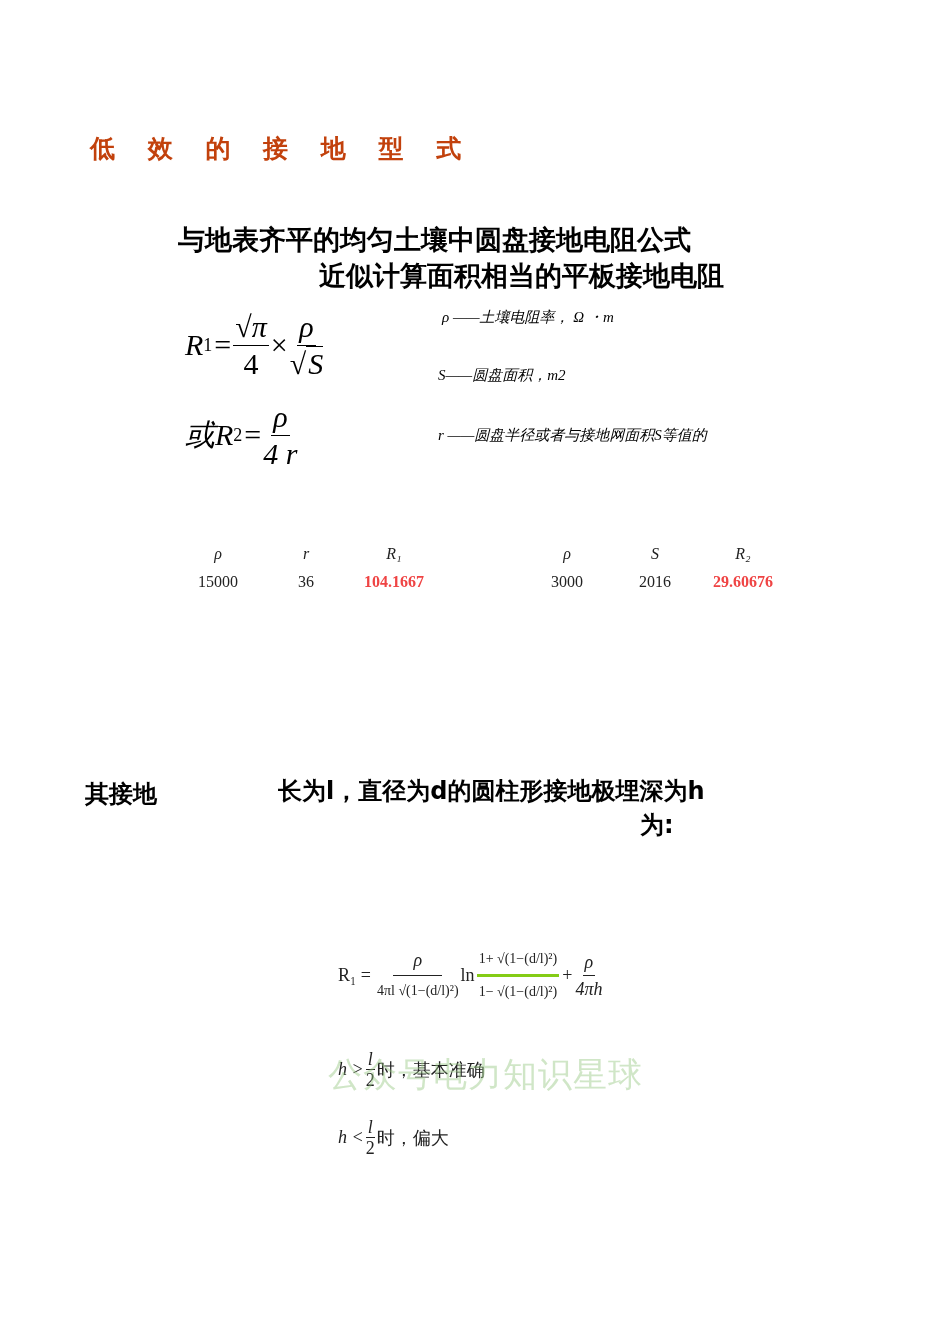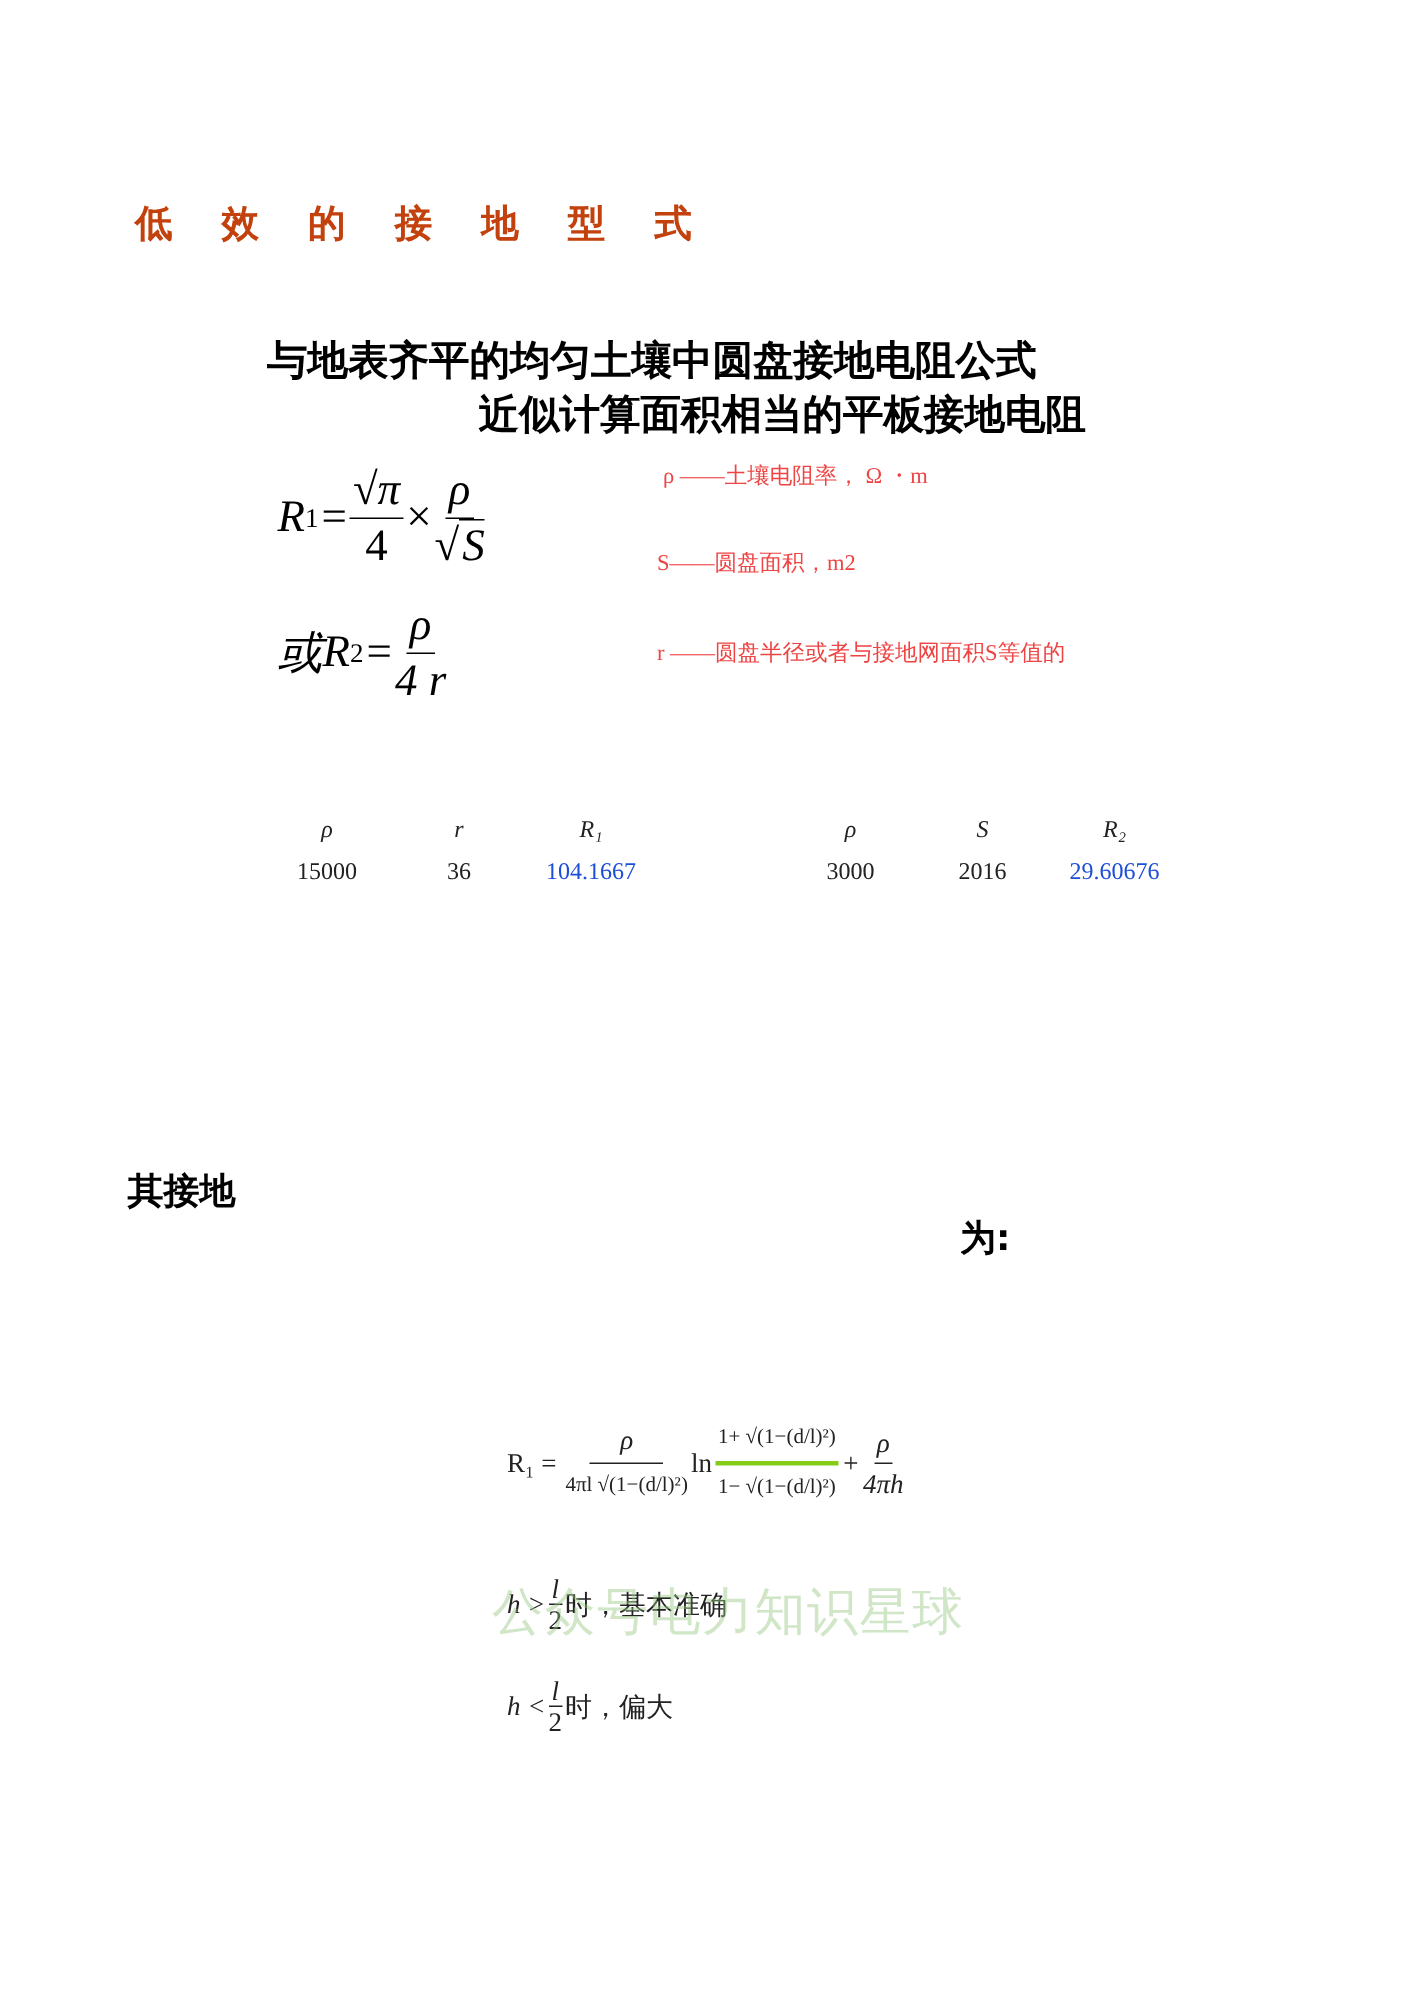--- a/index.html
+++ b/index.html
@@ -13,24 +13,24 @@
   .clip { position: absolute; overflow: hidden; }
   .math { font-family: "Liberation Serif", "DejaVu Serif", serif; font-style: italic; }
   .formula1 { left: 185px; top: 305px; font-size: 30px; height: 80px; }
   .formula2 { left: 185px; top: 400px; font-size: 30px; height: 70px; }
   .frac { display: inline-flex; flex-direction: column; align-items: center; vertical-align: middle; }
   .frac .num { border-bottom: 1.5px solid #000; padding: 0 2px; line-height: 36px; }
   .frac .den { line-height: 36px; }
   .sqrt { border-top: 1.5px solid #000; padding-left: 2px; }
   .sub { font-size: 18px; font-style: normal; vertical-align: -8px; }
   .row { display: flex; align-items: center; }
-  .legend { font-size: 15px; white-space: nowrap; color: #ef4444; }
+  .legend { font-size: 15px; white-space: nowrap; color: #000000; font-style: italic; }
   .cell { font-size: 16px; text-align: center; width: 80px; color: #222; }
   .cell.h { font-style: italic; }
-  .cell.red { color: #1d4ed8; font-weight: normal; }
+  .cell.red { color: #ef4444; font-weight: bold; }
   .sec2 { font-family: "DejaVu Sans", sans-serif; font-size: 24px; font-weight: bold; white-space: nowrap; }
   .imgbox { left: 330px; top: 915px; width: 360px; height: 260px; }
   .img-math { font-family: "Liberation Serif", serif; font-size: 18px; color: #222; }
   .watermark { left: 328px; top: 1052px; font-family: "DejaVu Sans", sans-serif; font-size: 34px;
                color: rgba(150, 200, 130, 0.45); white-space: nowrap; letter-spacing: 1px; }
   .cond { font-size: 18px; color: #222; white-space: nowrap; }
 </style>
 </head>
 <body>
 
@@ -94,20 +94,21 @@
   </div>
   <div class="row" style="margin-top:10px;">
     <div class="cell">3000</div>
     <div class="cell" style="margin-left:8px;">2016</div>
     <div class="cell red" style="margin-left:8px;">29.60676</div>
   </div>
 </div>
 
 <div class="abs sec2" style="left:85px; top:778px;">其接地</div>
 <div class="clip" style="left:278px; top:775px; width:510px; height:70px;">
+  <div class="sec2 abs" style="left:0; top:0;">长为l，直径为d的圆柱形接地极埋深为h</div>
   <div class="sec2 abs" style="left:362px; top:34px;">为:</div>
 </div>
 
 <div class="abs imgbox">
   <div class="row img-math" style="position:absolute; left:8px; top:0; height:120px;">
     <span style="">R₁ =</span>
     <span class="frac" style="margin-left:6px;">
       <span class="num" style="font-style:italic; padding:0 20px; line-height:30px; border-bottom:1px solid #222;">ρ</span>
       <span class="den" style="font-size:14px; line-height:30px;">4πl √(1−(d/l)²)</span>
     </span>

